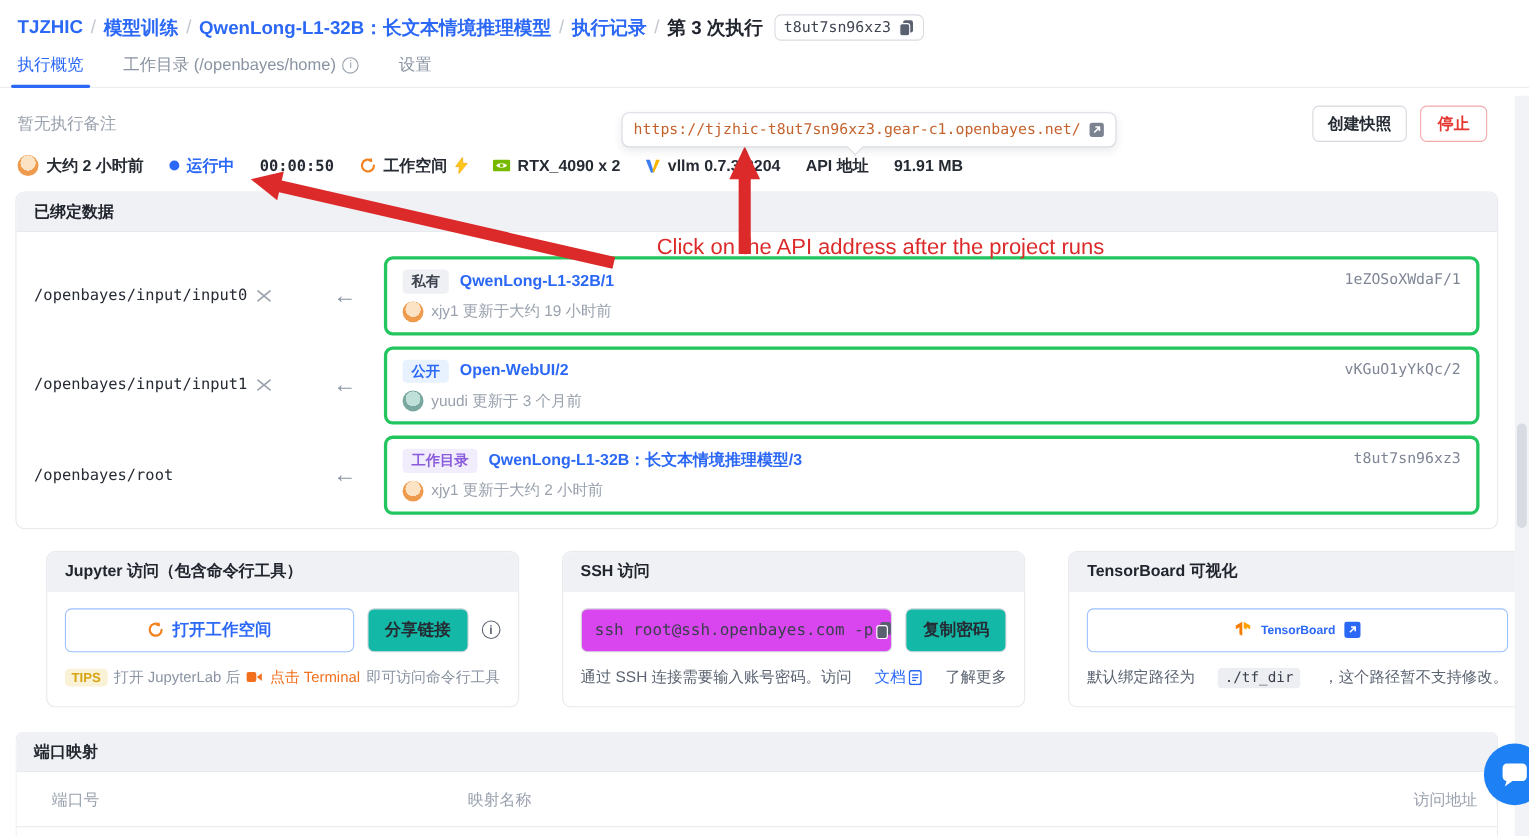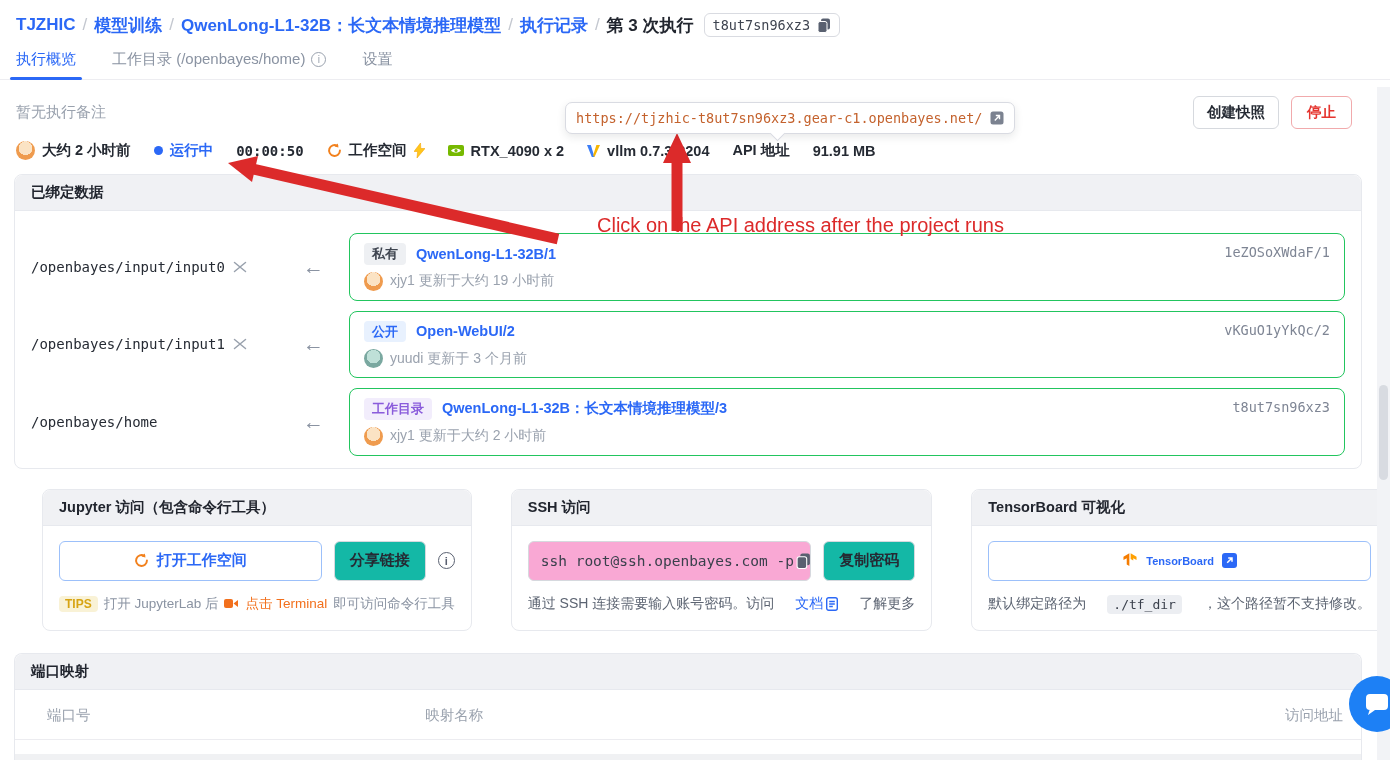--- a/index.html
+++ b/index.html
@@ -63,21 +63,21 @@
   
   .section { margin:14px 28px 0 14px; border:1px solid #e7e9ee; border-radius:8px; background:#fff; }
   .section-header { background:#f0f1f4; border-bottom:1px solid #e7e9ee; border-radius:8px 8px 0 0;
     padding:8px 16px; font-size:14.5px; font-weight:700; color:#21252e; }
 
   .bound-body { padding:22px 16px 12px; }
   .bound-row { display:flex; align-items:center; margin-bottom:10px; }
   .bound-path { width:272px; flex-shrink:0; display:flex; align-items:center; gap:8px;
     font-family:"DejaVu Sans Mono",monospace; font-size:14px; color:#252a33; }
   .bound-arrow { width:46px; flex-shrink:0; font-size:21px; font-weight:700; color:#8a93a2; }
-  .bound-card { flex:1; border:1px solid #22c55e; border-radius:8px; padding:9px 14px;
+  .bound-card { flex:1; border:3px solid #22c55e; border-radius:8px; padding:9px 14px;
     position:relative; min-height:65px; }
   .card-line1 { display:flex; align-items:center; gap:10px; font-size:14.5px; }
   .badge { font-size:13px; font-weight:700; padding:2px 8px; border-radius:4px; line-height:1.35; }
   .badge-private { background:#eef0f3; color:#3f4550; }
   .badge-public  { background:#e8f1fe; color:var(--accent,#2b68f6); }
   .badge-workdir { background:#f2edfc; color:#8a5cdb; }
   .card-link { color:var(--accent,#2b68f6); font-weight:600; cursor:pointer; }
   .card-id { position:absolute; right:14px; top:10px; font-family:"DejaVu Sans Mono",monospace;
     font-size:13.5px; color:#7e8594; }
   .card-line2 { display:flex; align-items:center; gap:7px; margin-top:7px; color:#9aa2ae; font-size:14px; }
@@ -95,21 +95,21 @@
   .btn-plain { height:40px; padding:0 15px; border:1px solid #d6d9de; border-radius:6px; background:#14b8a6;
     font-weight:700; font-size:15px; color:#252a33; display:flex; align-items:center; cursor:pointer; }
   .info-circle { width:17px; height:17px; border-radius:50%; border:1.4px solid #596070; color:#596070;
     font-size:11px; font-weight:700; display:flex; align-items:center; justify-content:center; flex-shrink:0; }
   .panel-help { margin-top:14px; font-size:13.5px; color:#8a93a2; display:flex; align-items:center;
     gap:6px; white-space:nowrap; overflow:hidden; }
   .panel-help.dark { color:#5c6472; font-size:14px;gap:21px; }
   .tips-chip { background:#f9f2d6; color:#d7a413; font-weight:700; font-size:12px;
     padding:1px 6px; border-radius:4px; flex-shrink:0; }
   .orange-text { color:#f2701d; }
-  .ssh-input { flex:1; height:40px; border:1px solid #d6d9de; border-radius:6px; background:#f9a8d4;
+  .ssh-input { flex:1; height:40px; border:1px solid #d6d9de; border-radius:6px; background:#d946ef;
     display:flex; align-items:center; padding:0 12px; gap:2px;
     font-family:"DejaVu Sans Mono",monospace; font-size:14.5px; color:#3a404c;
     white-space:nowrap; overflow:hidden; cursor:text; }
   .code-chip { background:#eceef2; font-family:"DejaVu Sans Mono",monospace; font-size:13px;
     padding:2px 6px; border-radius:4px; color:#3a404c; }
   .link-blue { color:var(--accent,#2b68f6); cursor:pointer; display:inline-flex; align-items:center; gap:3px; }
   .btn-tb { width:100%; height:40px; border:1px solid #9cc0fa; border-radius:6px; background:#fff;
     color:var(--accent,#2b68f6); font-weight:700; font-size:11px;
     display:flex; align-items:center; justify-content:center; gap:8px; cursor:pointer; }
 
@@ -271,21 +271,21 @@
         <span class="card-id">vKGuO1yYkQc/2</span>
         <div class="card-line2">
           <span class="avatar avatar-teal"></span>
           <span>yuudi 更新于 3 个月前</span>
         </div>
       </div>
     </div>
 
     <div class="bound-row" style="margin-bottom:0">
       <span class="bound-path">
-        <span>/openbayes/home</span>
+        <span>/openbayes/root</span>
       </span>
       <span class="bound-arrow">←</span>
       <div class="bound-card">
         <div class="card-line1">
           <span class="badge badge-workdir">工作目录</span>
           <span class="card-link">QwenLong-L1-32B：长文本情境推理模型/3</span>
         </div>
         <span class="card-id">t8ut7sn96xz3</span>
         <div class="card-line2">
           <span class="avatar avatar-orange"></span>

